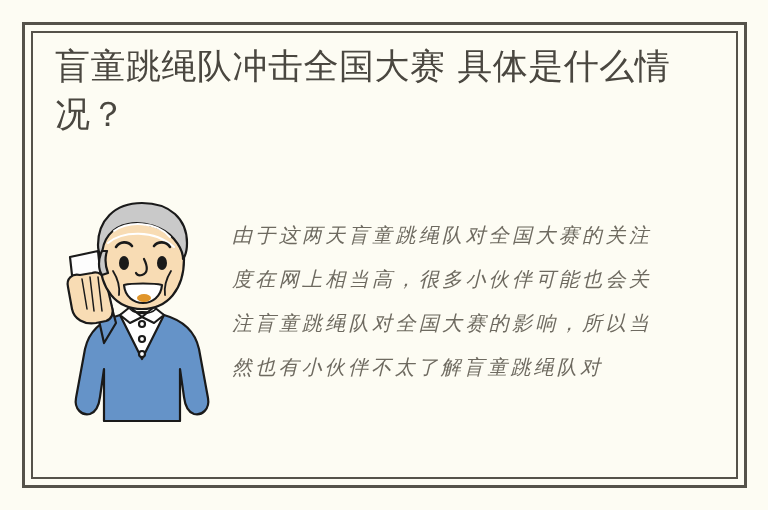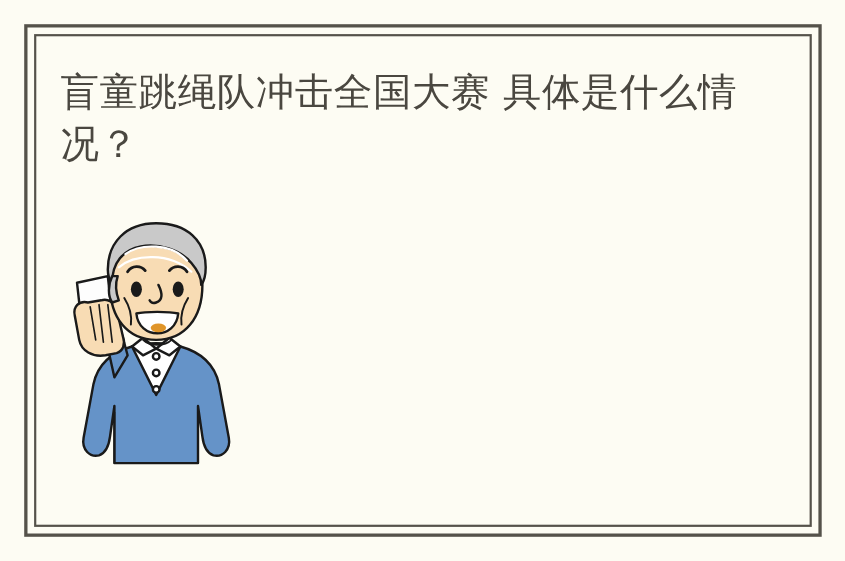--- a/index.html
+++ b/index.html
@@ -40,21 +40,21 @@
     width: 707px;
     height: 448px;
     border: 2px solid #55524a;
     box-sizing: border-box;
   }
 
   
   #headline {
     position: absolute;
     left: 55px;
-    top: 60px;
+    top: 42px;
     width: 640px;
     font-size: 35px;
     line-height: 48px;
     letter-spacing: 0.5px;
     color: #4a4740;
     font-family: "DejaVu Sans", "Liberation Sans", sans-serif;
     font-weight: 400;
     white-space: pre-wrap;
   }
 
@@ -188,14 +188,15 @@
                  C 74 90, 96 90, 104 92
                  C 103 104, 94 110, 85 110
                  C 76 110, 67 104, 66 92 Z" fill="#ffffff"></path>
         <ellipse cx="86" cy="105" rx="7" ry="4" fill="#e0952a" stroke="none"></ellipse>
 
         <path d="M72 116 C 78 122, 92 122, 98 116" fill="none" stroke-width="1.6"></path>
       </g>
     </svg>
   </div>
 
+  <div id="body-text">由于这两天盲童跳绳队对全国大赛的关注度在网上相当高，很多小伙伴可能也会关注盲童跳绳队对全国大赛的影响，所以当然也有小伙伴不太了解盲童跳绳队对</div>
 
 </div>
 
 </body></html>

